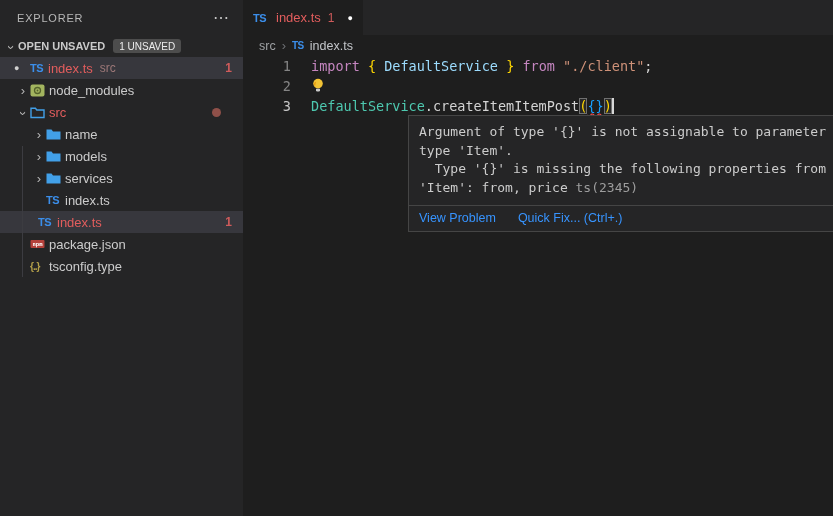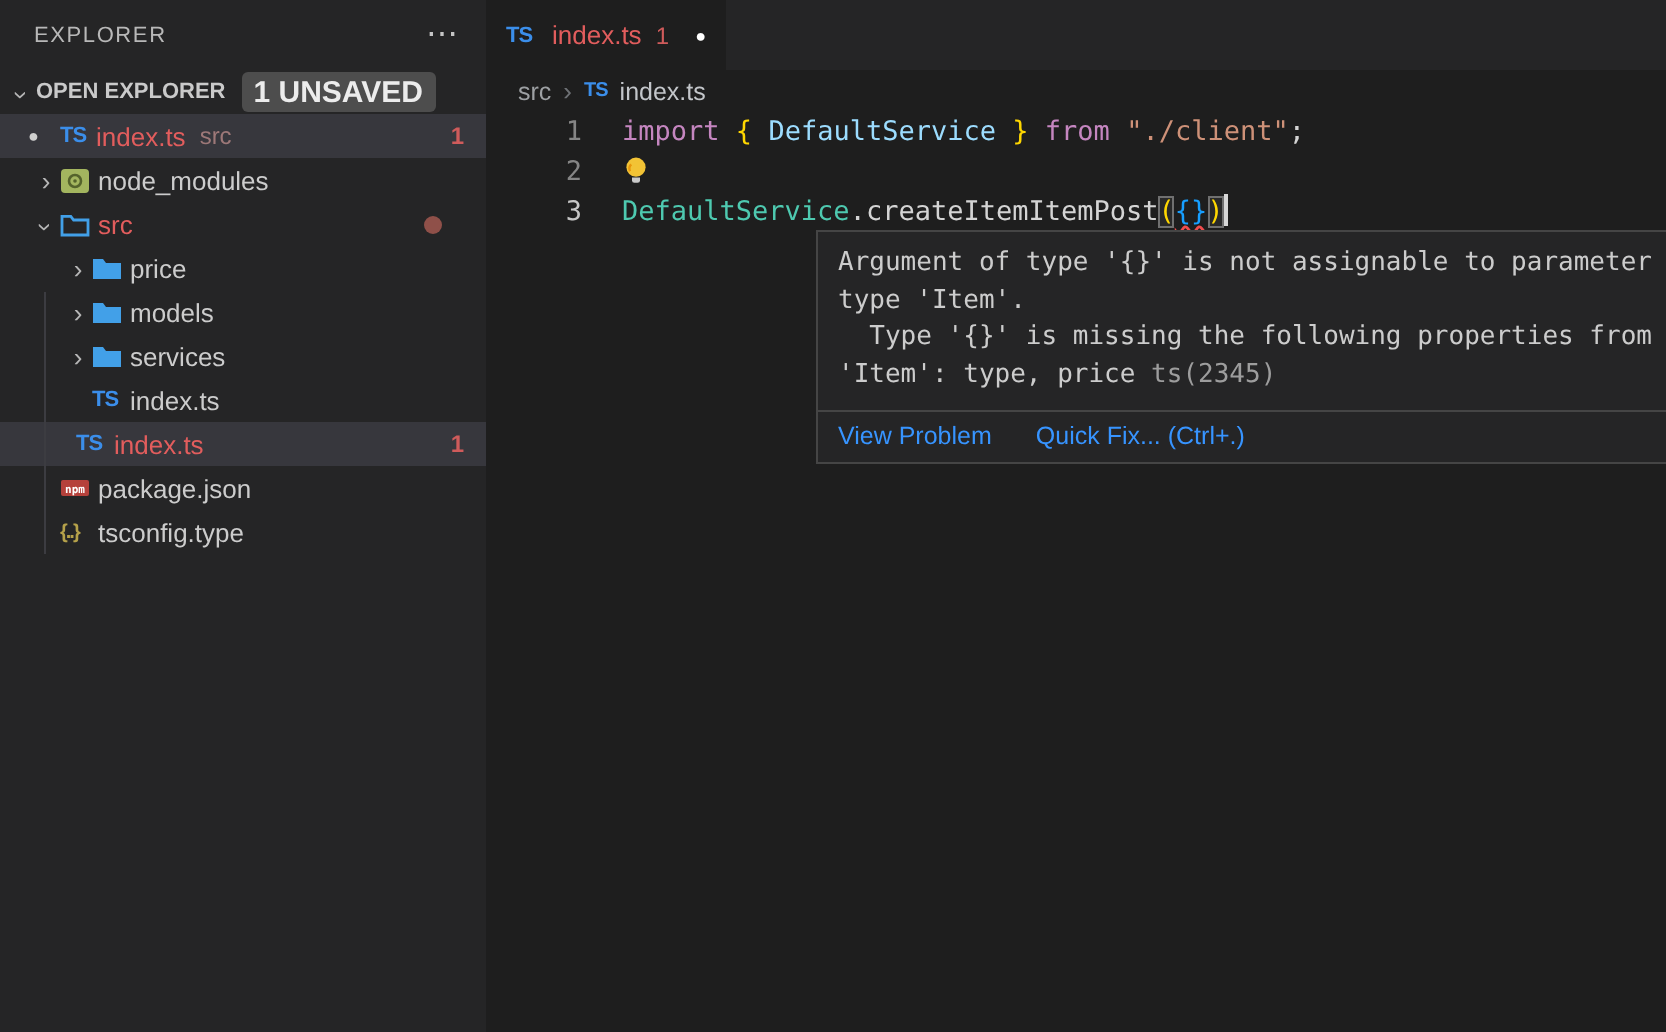--- a/index.html
+++ b/index.html
@@ -14,22 +14,22 @@
     justify-content:space-between; padding:0 14px 0 17px; }
   .sidebar-title { font-size:11px; color:#b8b8b8; letter-spacing:0.8px; }
   .more-icon { color:#c5c5c5; font-size:16px; cursor:pointer; line-height:10px; }
 
   .section-row { height:22px; display:flex; align-items:center;
     font-size:11px; font-weight:bold; color:#cacaca; }
   .chev { width:14px; flex-shrink:0; text-align:center; color:#b6b6b6;
     font-size:13px; font-weight:normal; display:inline-block; }
   .chev.open { transform:rotate(90deg) translateX(1px); }
   .section-row .chev { margin-left:4px; }
-  .badge-unsaved { background:#4d4d4d; color:#ececec; font-size:15px;
-    font-weight:bold; border-radius:3px; padding:2px 6px 1px; margin-left:8px; }
+  .badge-unsaved { background:#4d4d4d; color:#ececec; font-size:10px;
+    font-weight:normal; border-radius:3px; padding:2px 6px 1px; margin-left:8px; }
 
   .oe-item { height:22px; display:flex; align-items:center; background:#37373d;
     font-size:13px; padding-left:14px; }
   .dirty-dot { width:16px; color:#cfcfcf; font-size:9px; flex-shrink:0; }
   .ts-icon { font-weight:bold; font-size:11px; color:#3b8eea; letter-spacing:-0.5px;
     width:18px; flex-shrink:0; }
   .err-text { color:#e25d5d; }
   .oe-desc { margin-left:7px; font-size:12px; color:#9d7878; }
   .row-badge { margin-left:auto; margin-right:11px; color:#cf5b5b; font-size:12px;
     font-weight:bold; }
@@ -98,21 +98,21 @@
 
   <div id="sidebar">
 
     <div class="sidebar-header">
       <span class="sidebar-title">EXPLORER</span>
       <span class="more-icon">⋯</span>
     </div>
 
     <div class="section-row">
       <span class="chev open">›</span>
-      <span>OPEN EXPLORER</span>
+      <span>OPEN UNSAVED</span>
       <span class="badge-unsaved">1 UNSAVED</span>
     </div>
 
     <div class="oe-item">
       <span class="dirty-dot">●</span>
       <span class="ts-icon">TS</span>
       <span class="err-text">index.ts</span>
       <span class="oe-desc">src</span>
       <span class="row-badge">1</span>
     </div>
@@ -144,21 +144,21 @@
     </div>
 
 
     <div class="tree-row ind3">
       <span class="chev">›</span>
       <span class="ticon">
         <svg width="15" height="13" viewBox="0 0 15 13">
             <path d="M0.5 1.5h5l1.5 2h7.5v8H0.5z" fill="#42a0e8"></path>
           </svg>
       </span>
-      <span>price</span>
+      <span>name</span>
     </div>
 
     <div class="tree-row ind3">
       <span class="chev">›</span>
       <span class="ticon">
         <svg width="15" height="13" viewBox="0 0 15 13">
             <path d="M0.5 1.5h5l1.5 2h7.5v8H0.5z" fill="#42a0e8"></path>
           </svg>
       </span>
       <span>models</span>
@@ -238,21 +238,21 @@
         <span class="gutter active">3</span>
         <span class="line-content"><span style="color: rgb(78, 201, 176);">DefaultService</span><span style="color: rgb(212, 212, 212);">.</span><span style="color: rgb(212, 212, 212);">createItemItemPost</span><span class="bracket-match" style="color: rgb(255, 215, 0);">(</span><span class="squiggle" style="color: rgb(23, 159, 255);">{}</span><span class="bracket-match" style="color: rgb(255, 215, 0);">)</span><span class="cursor"></span></span>
       </div>
     </div>
 
     <div class="hover-tooltip">
       <div class="hover-message">
         <div>Argument of type '{}' is not assignable to parameter of</div>
         <div>type 'Item'.</div>
         <div>  Type '{}' is missing the following properties from type</div>
-        <div><span>'Item': type, price</span> <span class="hover-code">ts(2345)</span></div>
+        <div><span>'Item': from, price</span> <span class="hover-code">ts(2345)</span></div>
       </div>
       <div class="hover-footer">
         <span class="hover-link">View Problem</span>
         <span class="hover-link">Quick Fix... (Ctrl+.)</span>
       </div>
     </div>
 
   </div>
 </div>
 

